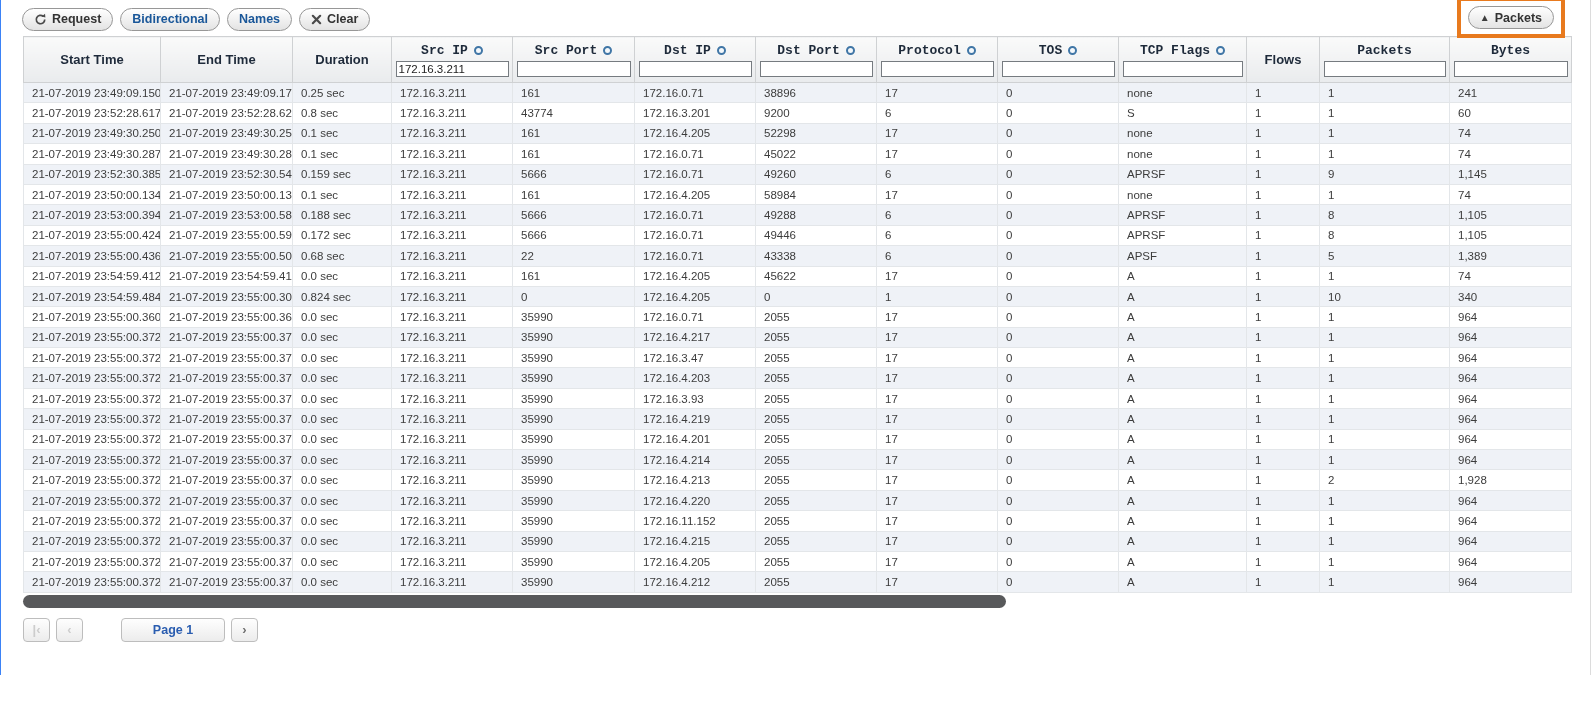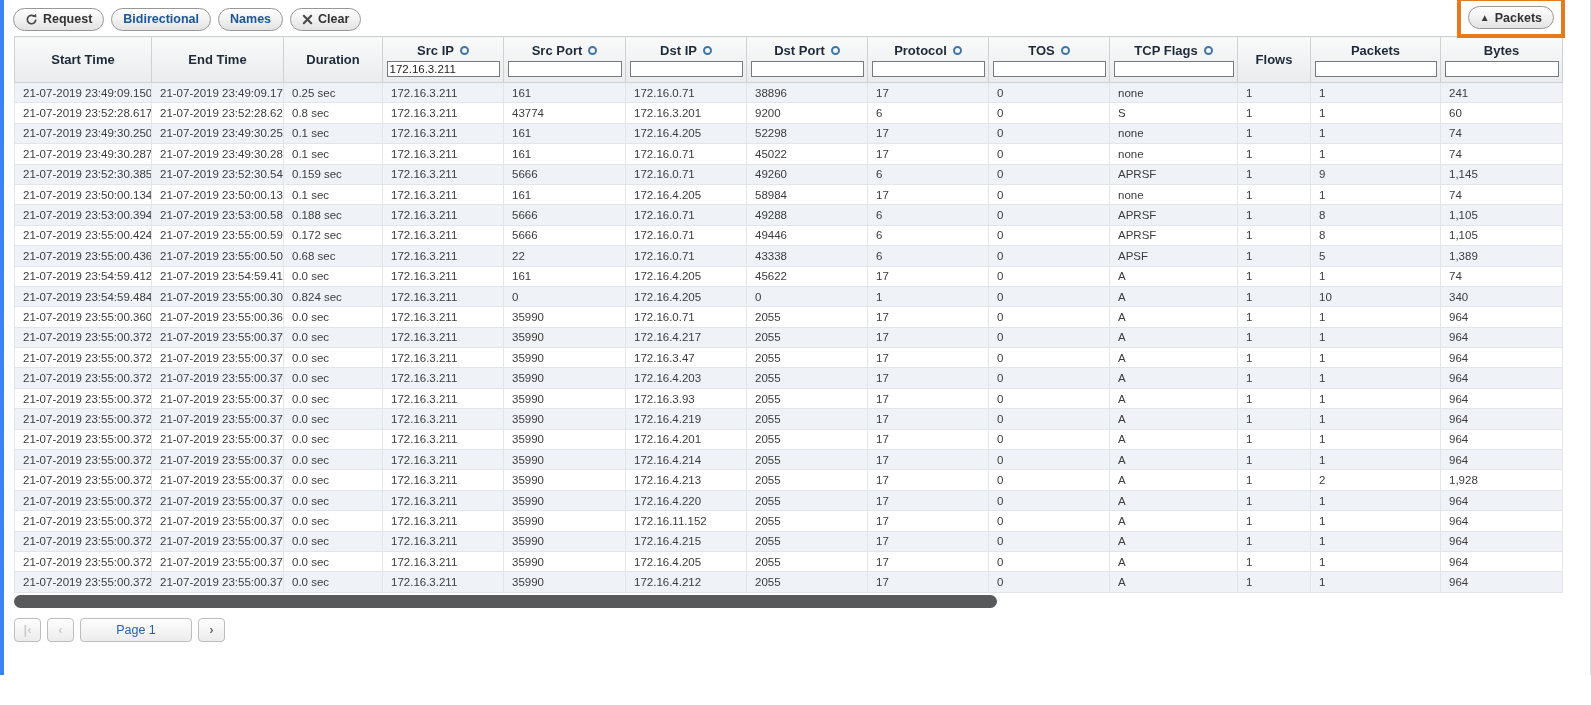--- a/index.html
+++ b/index.html
@@ -17,21 +17,21 @@
   }
   .tab {
     height:26px; line-height:25px; padding:0 15px;
     font-weight:bold; font-size:13px; color:#1e2a3a;
     background:linear-gradient(#fafafa,#e2e4e6);
     border:1px solid #c6c8ca; border-bottom:none;
     border-radius:4px 4px 0 0; cursor:pointer;
   }
   .tab.active { background:#fff; height:29px; line-height:28px; margin-bottom:-1px; }
   
-  .panel { position:relative; border-left:4px solid #3b82f6; border-right:1px solid #dcdcdc; height:675px; }
+  .panel { position:relative; border-left:1px solid #3b82f6; border-right:1px solid #dcdcdc; height:675px;padding-left:12px; }
   
   .toolbar { display:flex; align-items:center; padding:7px 10px 5px 9px; gap:7px; height:36px; }
   .pill {
     display:inline-flex; align-items:center; gap:5px; height:23px; padding:0 11px;
     border:1px solid #979797; border-radius:12px;
     background:linear-gradient(#ffffff,#e3e3e3);
     font-family:"Liberation Sans",sans-serif; font-weight:bold; font-size:12.5px; color:#333;
     cursor:pointer;
   }
   .pill .lbl-blue { color:#1a5799; }
@@ -48,21 +48,21 @@
     border:1px solid #c5c7c9;
   }
   .grid th {
     background:linear-gradient(#fafafa,#e9ebed);
     border:1px solid #cfd1d3; padding:0; height:46px; vertical-align:middle;
   }
   .grid th .title {
     display:flex; align-items:center; justify-content:center; gap:6px;
     font-weight:bold; font-size:13px; color:#1e2a3a; padding:2px 0 2px;
   }
-  .grid th.has-filter .title { padding-top:4px; padding-bottom:3px; }
+  .grid th.has-filter .title { padding-top:4px; padding-bottom:3px;font-family:Liberation Mono, monospace; }
   .sort-circle {
     width:9px; height:9px; border:2px solid #4076a6; border-radius:50%;
     display:inline-block; background:#f4f8fb; cursor:pointer;
   }
   .grid th input {
     display:block; width:calc(100% - 7px); margin:0 auto 4px auto;
     height:16px; border:1px solid #767b80; background:#fff;
     font-family:"Liberation Sans",sans-serif; font-size:11.5px; color:#222;
     padding:0 2px;
   }
@@ -78,21 +78,21 @@
   
   .pager { display:flex; gap:6px; margin:10px 0 0 10px; align-items:center; }
   .pgbtn {
     height:24px; min-width:27px; border:1px solid #bdbdbd; border-radius:4px;
     background:linear-gradient(#fefefe,#ececec);
     display:flex; align-items:center; justify-content:center;
     font-family:"Liberation Sans",sans-serif; font-size:13px; font-weight:bold;
     color:#6f6f6f; cursor:pointer;
   }
   .pgbtn.disabled { color:#cdcdcd; cursor:default; }
-  .pgbtn.page { width:112px; font-weight:normal; font-size:12.5px; color:#2a5db0; }
+  .pgbtn.page { width:104px; font-weight:bold; font-size:12.5px; color:#2a5db0;margin-left:32px; }
 </style>
 </head>
 <body>
 
 <div>
 
   <div class="panel">
     <div class="toolbar">
       <button class="pill">
         <span>

